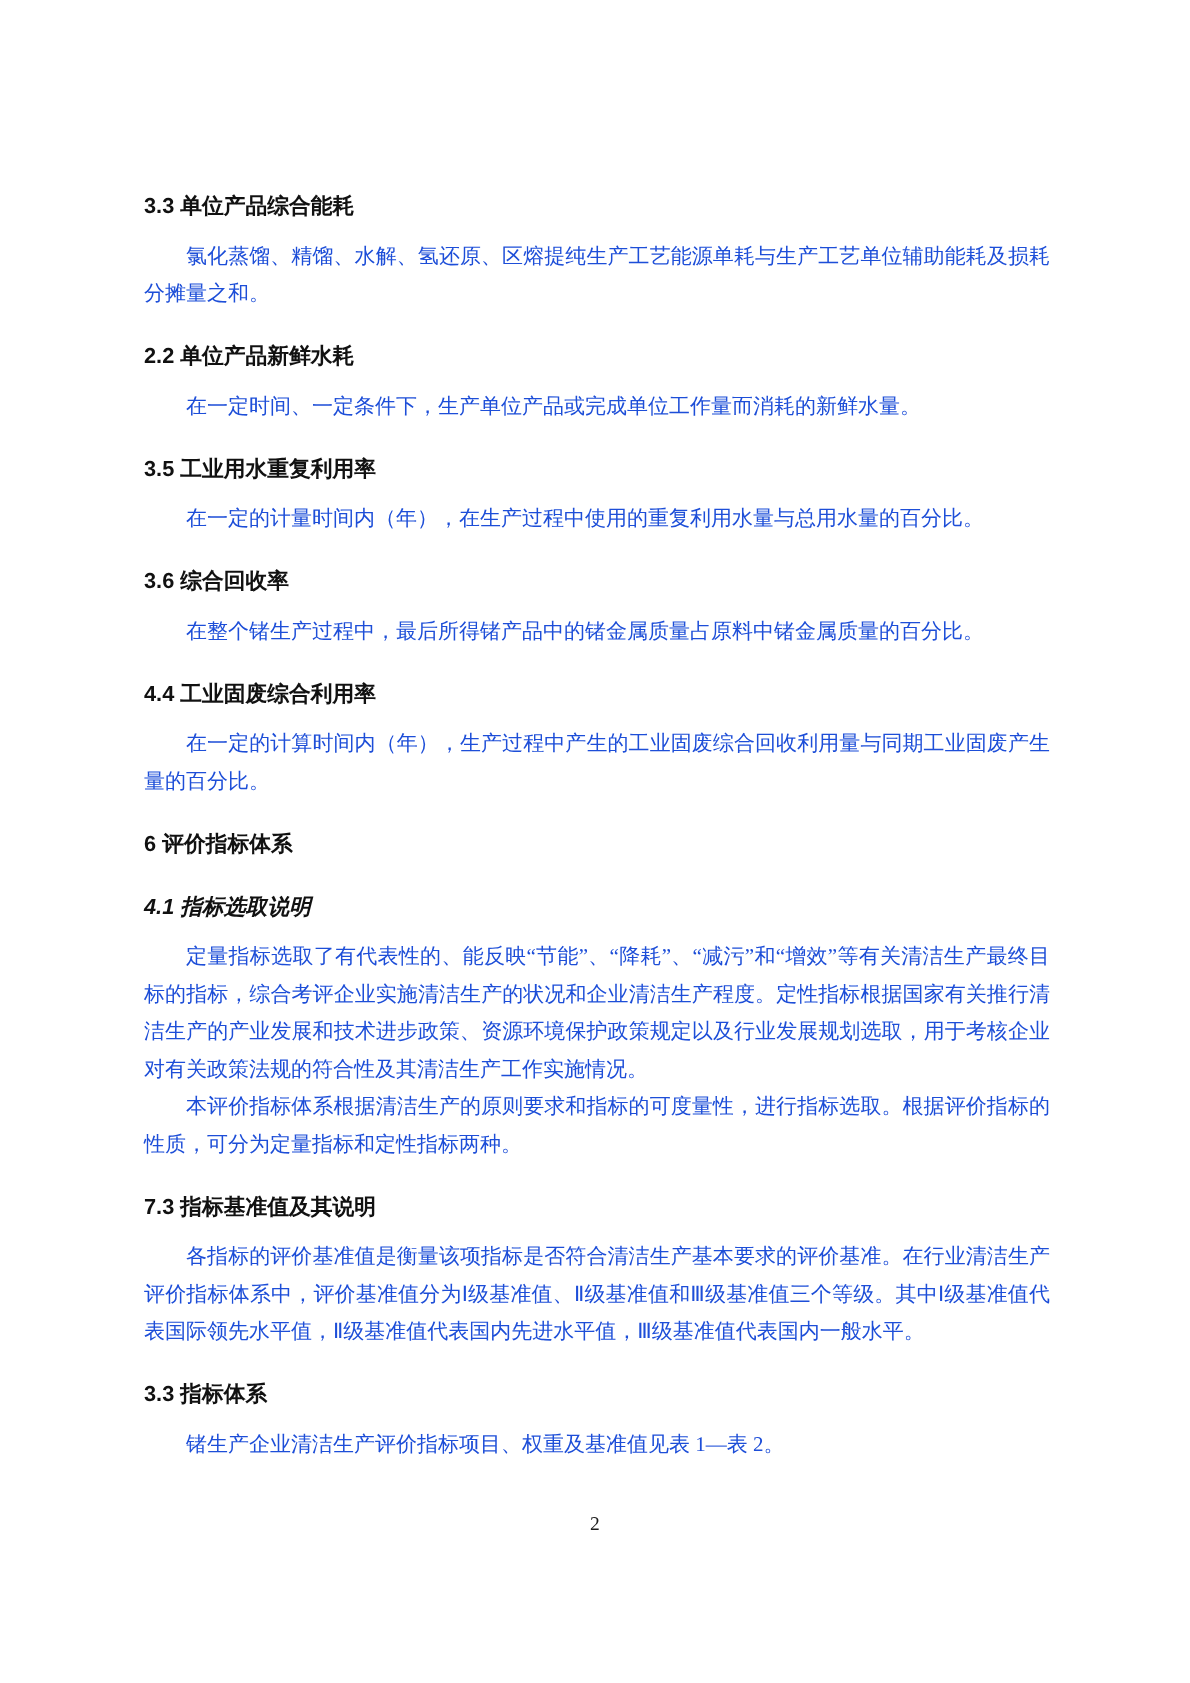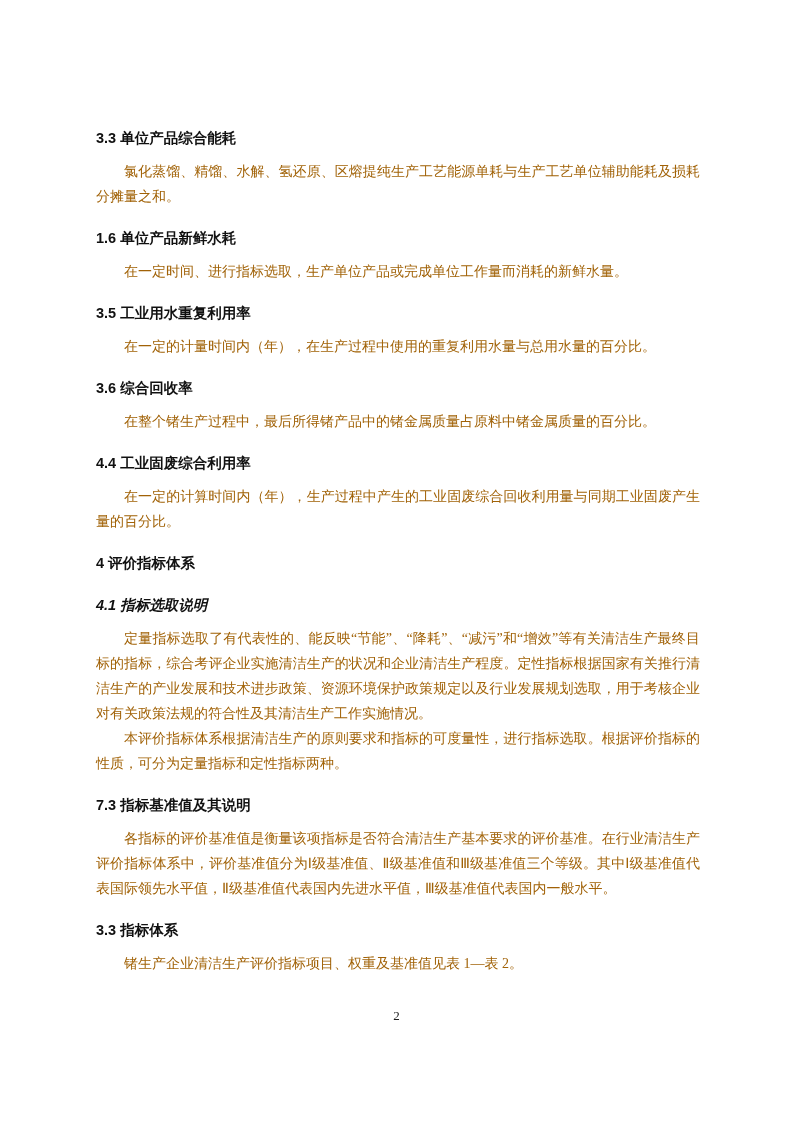--- a/index.html
+++ b/index.html
@@ -46,21 +46,21 @@
   }
   .sub-after-chapter .heading {
     margin-top: 4px;
     font-style: italic;
   }
   .body-text {
     margin: 0;
     text-indent: 2em;
     text-align: justify;
     line-height: 25px;
-    color: #a16207;
+    color: #1d4ed8;
   }
   .page-number {
     position: absolute;
     left: 0;
     bottom: 98px;
     width: 100%;
     text-align: center;
     font-size: 13px;
     color: #1c1c1c;
   }
@@ -70,41 +70,41 @@
 
 <div class="page">
   <div class="content">
 
     <section class="doc-section">
       <h3 class="heading">3.3 单位产品综合能耗</h3>
       <p class="body-text">氯化蒸馏、精馏、水解、氢还原、区熔提纯生产工艺能源单耗与生产工艺单位辅助能耗及损耗分摊量之和。</p>
     </section>
 
     <section class="doc-section">
-      <h3 class="heading">1.6 单位产品新鲜水耗</h3>
-      <p class="body-text">在一定时间、进行指标选取，生产单位产品或完成单位工作量而消耗的新鲜水量。</p>
+      <h3 class="heading">2.2 单位产品新鲜水耗</h3>
+      <p class="body-text">在一定时间、一定条件下，生产单位产品或完成单位工作量而消耗的新鲜水量。</p>
     </section>
 
     <section class="doc-section">
       <h3 class="heading">3.5 工业用水重复利用率</h3>
       <p class="body-text">在一定的计量时间内（年），在生产过程中使用的重复利用水量与总用水量的百分比。</p>
     </section>
 
     <section class="doc-section">
       <h3 class="heading">3.6 综合回收率</h3>
       <p class="body-text">在整个锗生产过程中，最后所得锗产品中的锗金属质量占原料中锗金属质量的百分比。</p>
     </section>
 
     <section class="doc-section">
       <h3 class="heading">4.4 工业固废综合利用率</h3>
       <p class="body-text">在一定的计算时间内（年），生产过程中产生的工业固废综合回收利用量与同期工业固废产生量的百分比。</p>
     </section>
 
     <section class="doc-section chapter">
-      <h3 class="heading">4 评价指标体系</h3>
+      <h3 class="heading">6 评价指标体系</h3>
     </section>
 
     <section class="doc-section sub-after-chapter">
       <h3 class="heading">4.1 指标选取说明</h3>
       <p class="body-text">定量指标选取了有代表性的、能反映“节能”、“降耗”、“减污”和“增效”等有关清洁生产最终目标的指标，综合考评企业实施清洁生产的状况和企业清洁生产程度。定性指标根据国家有关推行清洁生产的产业发展和技术进步政策、资源环境保护政策规定以及行业发展规划选取，用于考核企业对有关政策法规的符合性及其清洁生产工作实施情况。</p>
       <p class="body-text">本评价指标体系根据清洁生产的原则要求和指标的可度量性，进行指标选取。根据评价指标的性质，可分为定量指标和定性指标两种。</p>
     </section>
 
     <section class="doc-section">
       <h3 class="heading">7.3 指标基准值及其说明</h3>

